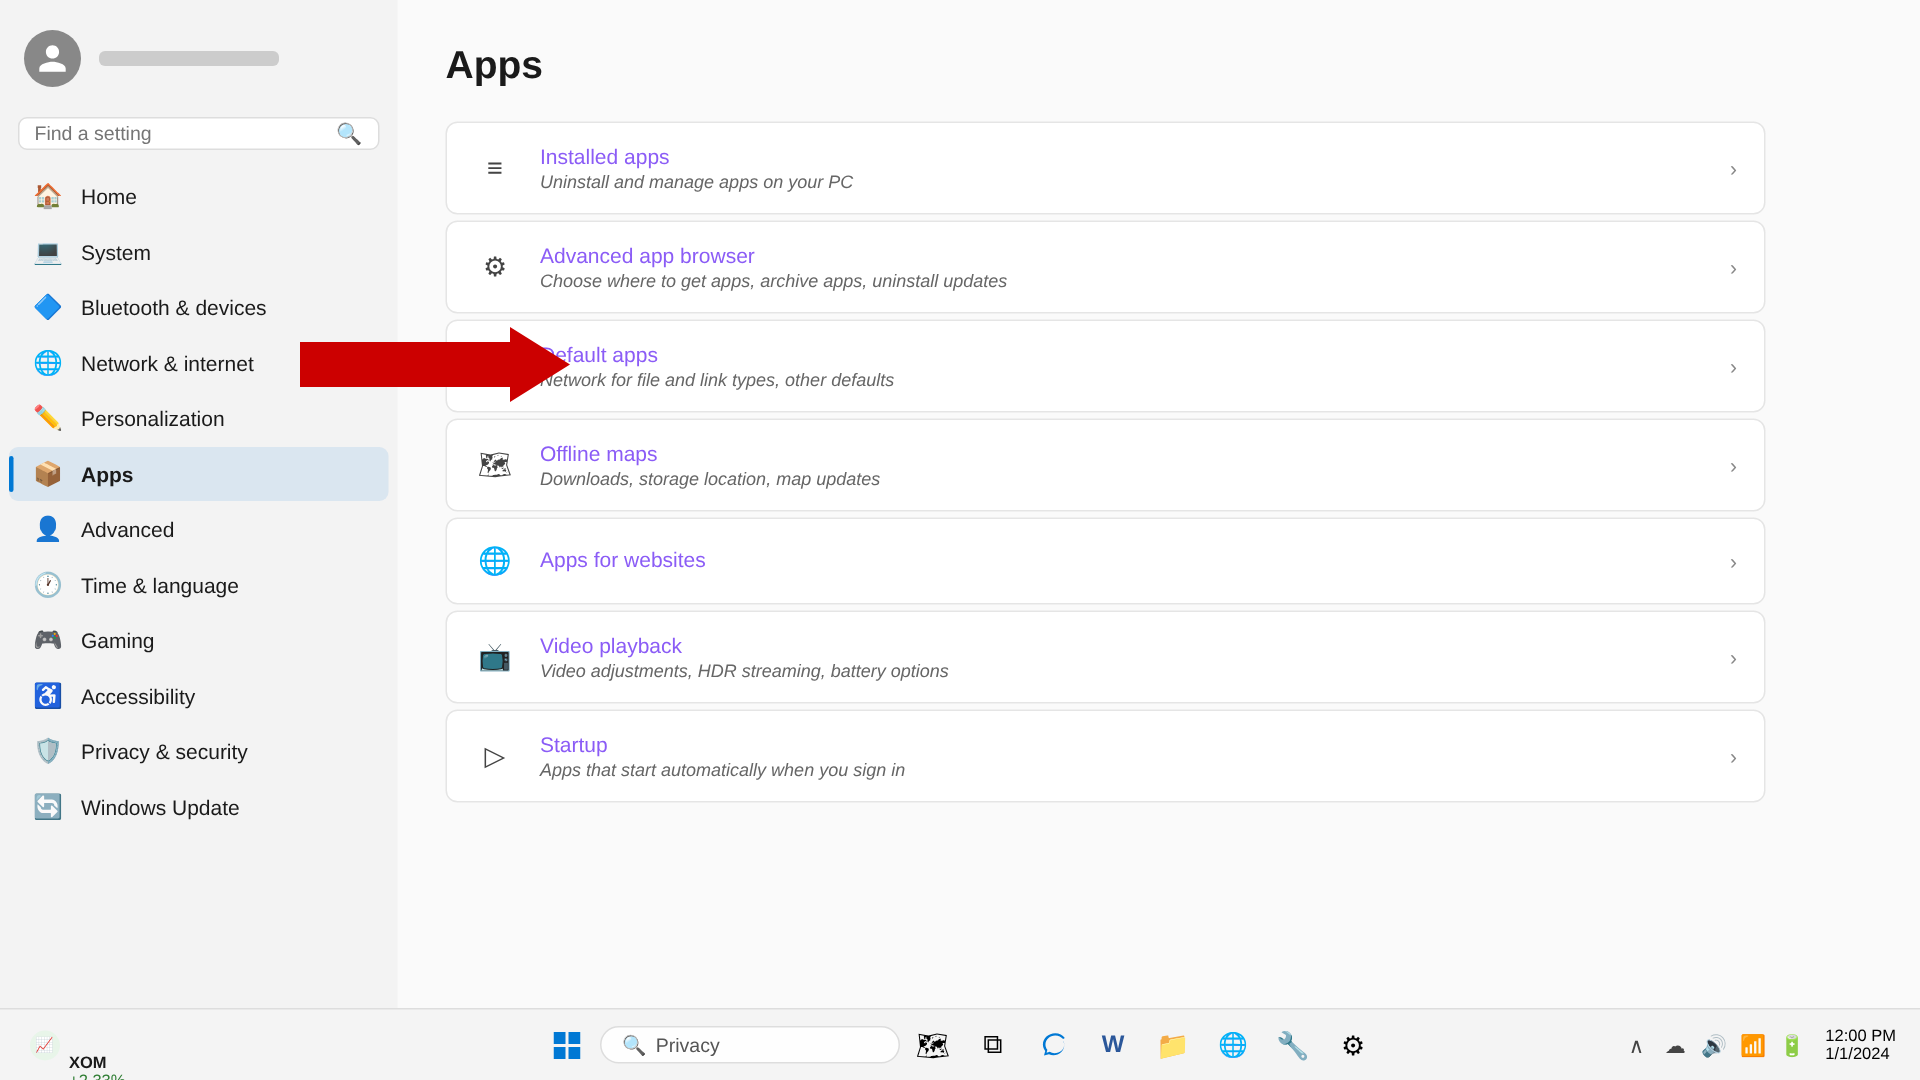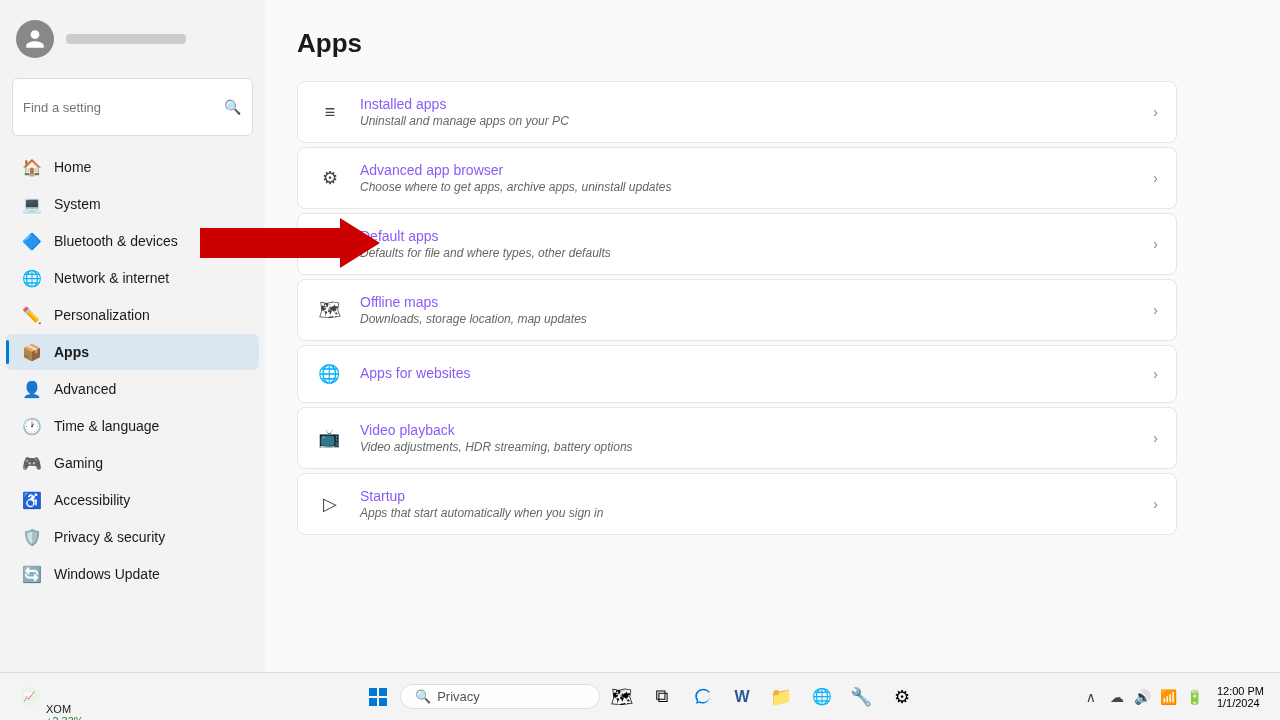--- a/index.html
+++ b/index.html
@@ -47,25 +47,25 @@
     .user-name-blurred {
       width: 120px;
       height: 10px;
       background: #ccc;
       border-radius: 4px;
     }
 
     .search-box {
       margin: 4px 12px 12px 12px;
       display: flex;
-      align-items: flex-end;
+      align-items: flex-start;
       background: white;
       border: 1px solid #ddd;
       border-radius: 6px;
-      padding: 20px 10px;
+      padding: 2px 10px;
       gap: 0;
     }
 
     .search-box input {
       border: none;
       outline: none;
       background: transparent;
       font-size: 13px;
       color: #555;
       flex: 1;
@@ -271,21 +271,21 @@
       justify-content: center;
       font-size: 10px;
       color: #2e7d32;
     }
 
     .stock-info {
       font-size: 11px;
     }
 
     .stock-ticker {
-      font-weight: 400;
+      font-weight: 700;
       color: #1a1a1a;
       margin-top: 36px;
     }
 
     .stock-change {
       color: #2e7d32;
     }
 
     .sys-tray {
       display: flex;
@@ -407,21 +407,21 @@
       <div class="settings-item-text">
         <div class="settings-item-title">Advanced app browser</div>
         <div class="settings-item-desc">Choose where to get apps, archive apps, uninstall updates</div>
       </div>
       <div class="settings-item-chevron">›</div>
     </div>
         <div class="settings-item">
       <div class="settings-item-icon">🔗</div>
       <div class="settings-item-text">
         <div class="settings-item-title">Default apps</div>
-        <div class="settings-item-desc">Defaults for file and where types, other defaults</div>
+        <div class="settings-item-desc">Network for file and link types, other defaults</div>
       </div>
       <div class="settings-item-chevron">›</div>
     </div>
         <div class="settings-item">
       <div class="settings-item-icon">🗺</div>
       <div class="settings-item-text">
         <div class="settings-item-title">Offline maps</div>
         <div class="settings-item-desc">Downloads, storage location, map updates</div>
       </div>
       <div class="settings-item-chevron">›</div>

